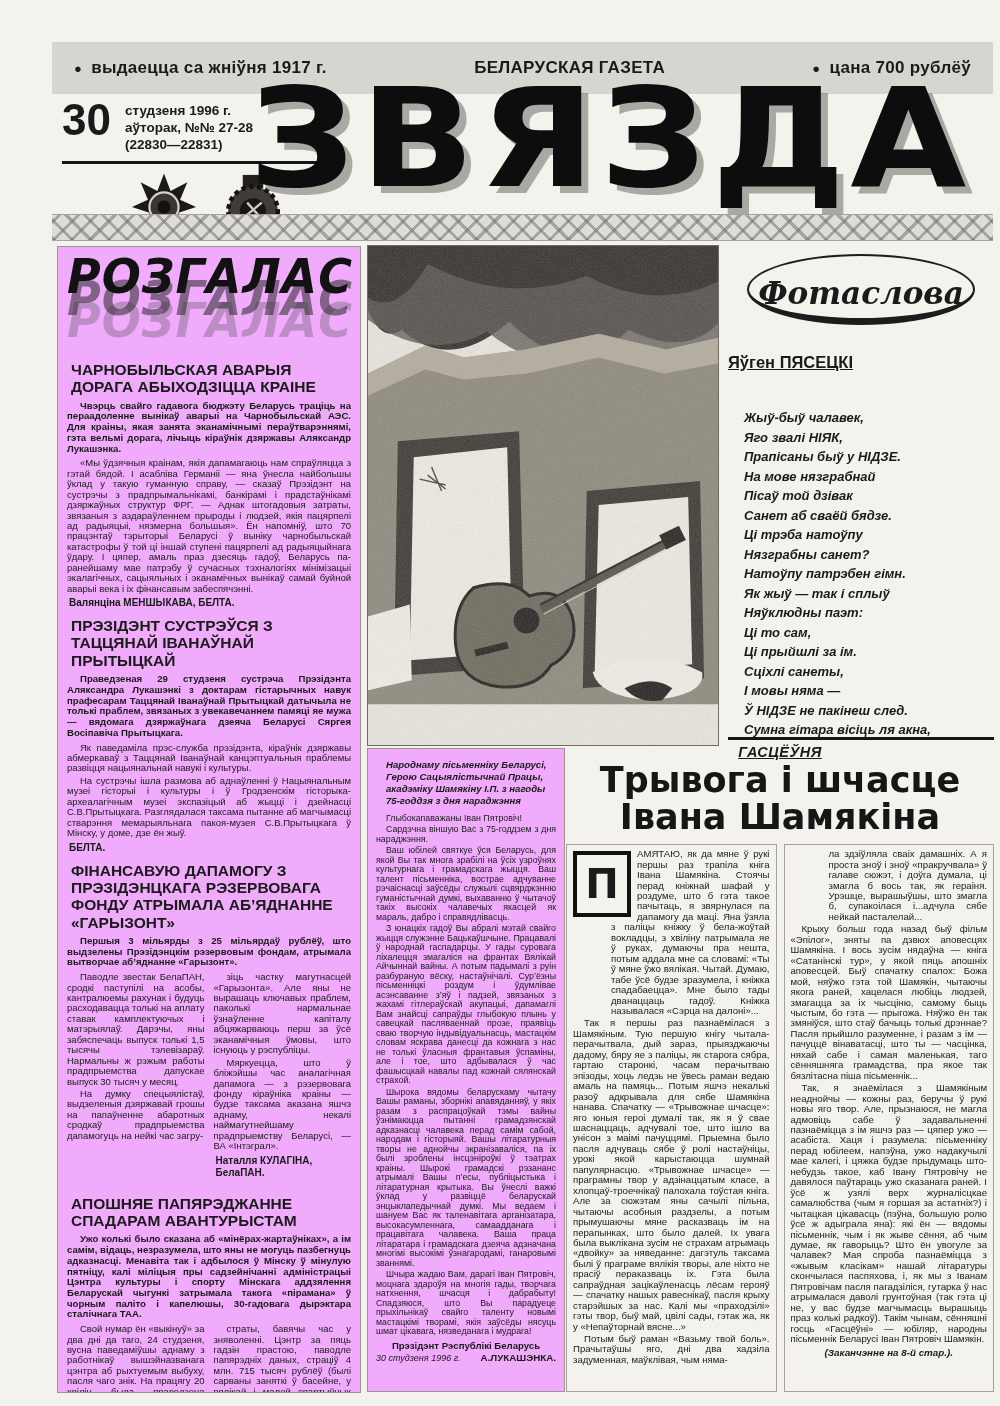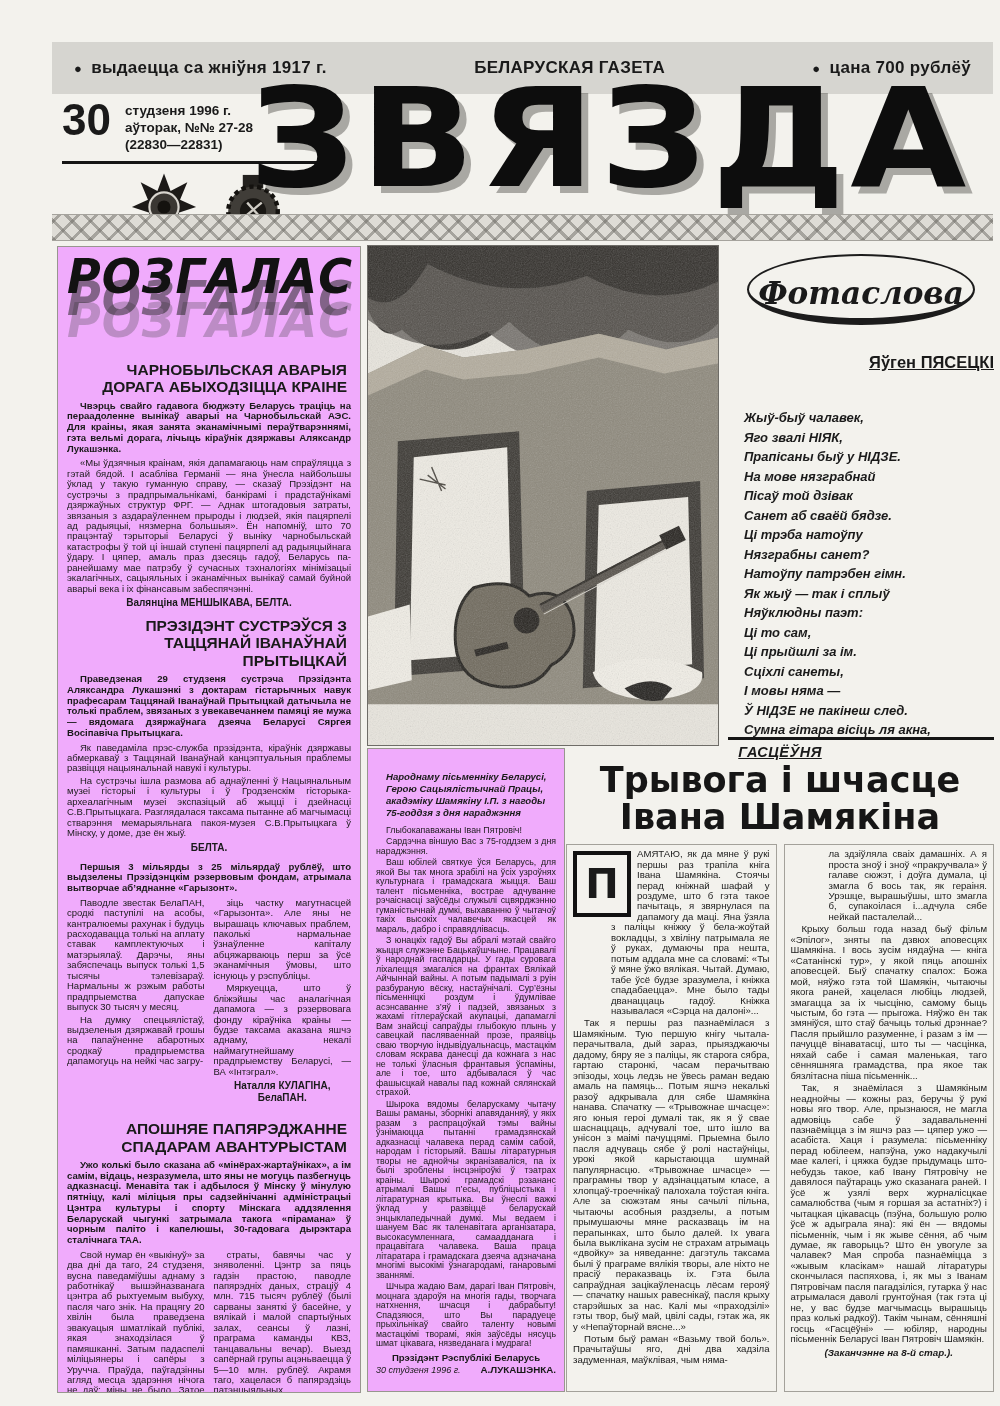--- a/index.html
+++ b/index.html
@@ -26,24 +26,24 @@
     text-shadow:7px 7px 0 rgba(80,78,74,.45);}
 
   
   .ornament{position:absolute;left:52px;top:214px;width:941px;height:25px;background-color:#dedcd6;
     background-image:repeating-linear-gradient(45deg,rgba(110,108,102,.5) 0 3px,transparent 3px 13px),
                      repeating-linear-gradient(-45deg,rgba(110,108,102,.5) 0 3px,transparent 3px 13px);
     border-top:1px solid #a5a39d;border-bottom:1px solid #a5a39d;}
 
   
   .box{position:absolute;border:1px solid #98968f;background:#f0abfc;box-sizing:border-box;overflow:hidden;}
-  .art-head{font-weight:bold;text-align:right;font-size:15.5px;line-height:1.12;margin:8px 4px 5px;}
+  .art-head{font-weight:bold;text-align:left;font-size:15.5px;line-height:1.12;margin:8px 4px 5px;}
   .lead{font-weight:bold;font-size:9.6px;line-height:1.12;text-align:justify;text-indent:13px;margin:0 0 4px;}
   .bodytext{font-size:9.5px;line-height:1.1;text-align:justify;text-indent:13px;margin:0 0 2px;}
-  .sig{font-weight:bold;font-size:10px;text-align:center;margin:3px 2px 8px;line-height:1.2;}
+  .sig{font-weight:bold;font-size:10px;text-align:left;margin:3px 2px 8px;line-height:1.2;}
   .two-col{display:flex;gap:9px;}
   .two-col>div{flex:1 1 0;min-width:0;}
 
   
   .left-col{left:57px;top:246px;width:304px;height:1147px;padding:4px 9px;}
   .rozgalas{position:relative;height:100px;margin:2px 0 4px;}
   .rozgalas span{position:absolute;left:0;right:0;text-align:center;font-style:italic;font-weight:bold;
     font-family:"DejaVu Sans",sans-serif;font-size:46px;letter-spacing:1px;line-height:1;transform:scaleY(1.05);}
   .rz1{top:0;color:#121212;z-index:3;}
   .rz2{top:22px;color:rgba(40,40,40,.55);z-index:2;}
@@ -52,25 +52,25 @@
   
   .photo-box{left:367px;top:245px;width:352px;height:501px;border:1px solid #6e6c67;}
   .photo-box svg{display:block;width:100%;height:100%;}
 
   
   .foto-col{position:absolute;left:728px;top:250px;width:266px;height:490px;border-bottom:3px solid #151515;
     box-sizing:border-box;overflow:hidden;}
   .oval{width:224px;height:62px;margin:4px auto 0;border:2px solid #1c1c1c;border-bottom-width:7px;
     border-radius:50%;display:flex;align-items:center;justify-content:center;}
   .oval-text{font-family:"DejaVu Serif",serif;font-style:italic;font-weight:bold;font-size:31px;margin-top:12px;}
-  .foto-byline{text-align:right;font-weight:bold;font-size:16.5px;text-decoration:underline;margin:28px 0 16px;}
+  .foto-byline{text-align:left;font-weight:bold;font-size:16.5px;text-decoration:underline;margin:28px 0 16px;}
   .poem{font-weight:bold;font-style:italic;font-size:13px;line-height:1.5;padding-left:16px;margin-top:36px;}
 
   
-  .letter-box{left:367px;top:748px;width:198px;height:644px;padding:20px 8px;}
+  .letter-box{left:367px;top:748px;width:198px;height:644px;padding:8px 8px;}
   .dedication{font-weight:bold;font-style:italic;font-size:9.6px;line-height:1.25;margin:2px 0 7px;padding-left:10px;}
   .letter-p{font-size:8.8px;line-height:1.08;text-align:justify;text-indent:10px;margin:0 0 2px;}
   .letter-sig{font-weight:bold;font-size:9.6px;text-align:center;margin-top:3px;}
   .letter-last{display:flex;justify-content:space-between;align-items:flex-end;margin-top:1px;}
   .letter-date{font-style:italic;font-size:9px;}
   .letter-name{font-weight:bold;font-size:9.8px;}
 
   
   .gast{position:absolute;left:566px;top:744px;width:428px;height:648px;overflow:hidden;}
   .rubric{font-weight:bold;font-style:italic;font-size:14.5px;text-decoration:underline;text-align:center;
@@ -150,20 +150,21 @@
 
     <div>
       <div class="art-head">ПРЭЗІДЭНТ СУСТРЭЎСЯ З ТАЦЦЯНАЙ ІВАНАЎНАЙ ПРЫТЫЦКАЙ</div>
       <p class="lead">Праведзеная 29 студзеня сустрэча Прэзідэнта Аляксандра Лукашэнкі з доктарам гістарычных навук прафесарам Таццянай Іванаўнай Прытыцкай датычыла не толькі праблем, звязаных з увекавечаннем памяці яе мужа — вядомага дзяржаўнага дзеяча Беларусі Сяргея Восіпавіча Прытыцкага.</p>
       <p class="bodytext">Як паведаміла прэс-служба прэзідэнта, кіраўнік дзяржавы абмеркаваў з Таццянай Іванаўнай канцэптуальныя праблемы развіцця нацыянальнай навукі і культуры.</p>
       <p class="bodytext">На сустрэчы ішла размова аб аднаўленні ў Нацыянальным музеі гісторыі і культуры і ў Гродзенскім гісторыка-археалагічным музеі экспазіцый аб жыцці і дзейнасці С.В.Прытыцкага. Разглядалася таксама пытанне аб магчымасці стварэння мемарыяльнага пакоя-музея С.В.Прытыцкага ў Мінску, у доме, дзе ён жыў.</p>
       <div class="sig">БЕЛТА.</div>
     </div>
 
     <div>
+      <div class="art-head">ФІНАНСАВУЮ ДАПАМОГУ З ПРЭЗІДЭНЦКАГА РЭЗЕРВОВАГА ФОНДУ АТРЫМАЛА АБ’ЯДНАННЕ «ГАРЫЗОНТ»</div>
       <p class="lead">Першыя 3 мільярды з 25 мільярдаў рублёў, што выдзелены Прэзідэнцкім рэзервовым фондам, атрымала вытворчае аб’яднанне «Гарызонт».</p>
       <div class="two-col">
         <div>
           <p class="bodytext">Паводле звестак БелаПАН, сродкі паступілі на асобы, кантралюемы рахунак і будуць расходавацца толькі на аплату ставак камплектуючых і матэрыялаў. Дарэчы, яны забяспечаць выпуск толькі 1,5 тысячы тэлевізараў. Нармальны ж рэжым работы прадпрыемства дапускае выпуск 30 тысяч у месяц.</p>
           <p class="bodytext">На думку спецыялістаў, выдзеленыя дзяржавай грошы на папаўненне абаротных сродкаў прадпрыемства дапамогуць на нейкі час загру-</p>
         </div>
         <div>
           <p class="bodytext">зіць частку магутнасцей «Гарызонта». Але яны не вырашаць ключавых праблем, паколькі нармальнае ўзнаўленне капіталу абцяжарваюць перш за ўсё эканамічныя ўмовы, што існуюць у рэспубліцы.</p>
           <p class="bodytext">Мяркуецца, што ў бліжэйшы час аналагічная дапамога — з рэзервовага фонду кіраўніка краіны — будзе таксама аказана яшчэ аднаму, некалі наймагутнейшаму прадпрыемству Беларусі, — ВА «Інтэграл».</p>
           <div class="sig pre">Наталля КУЛАГІНА,

